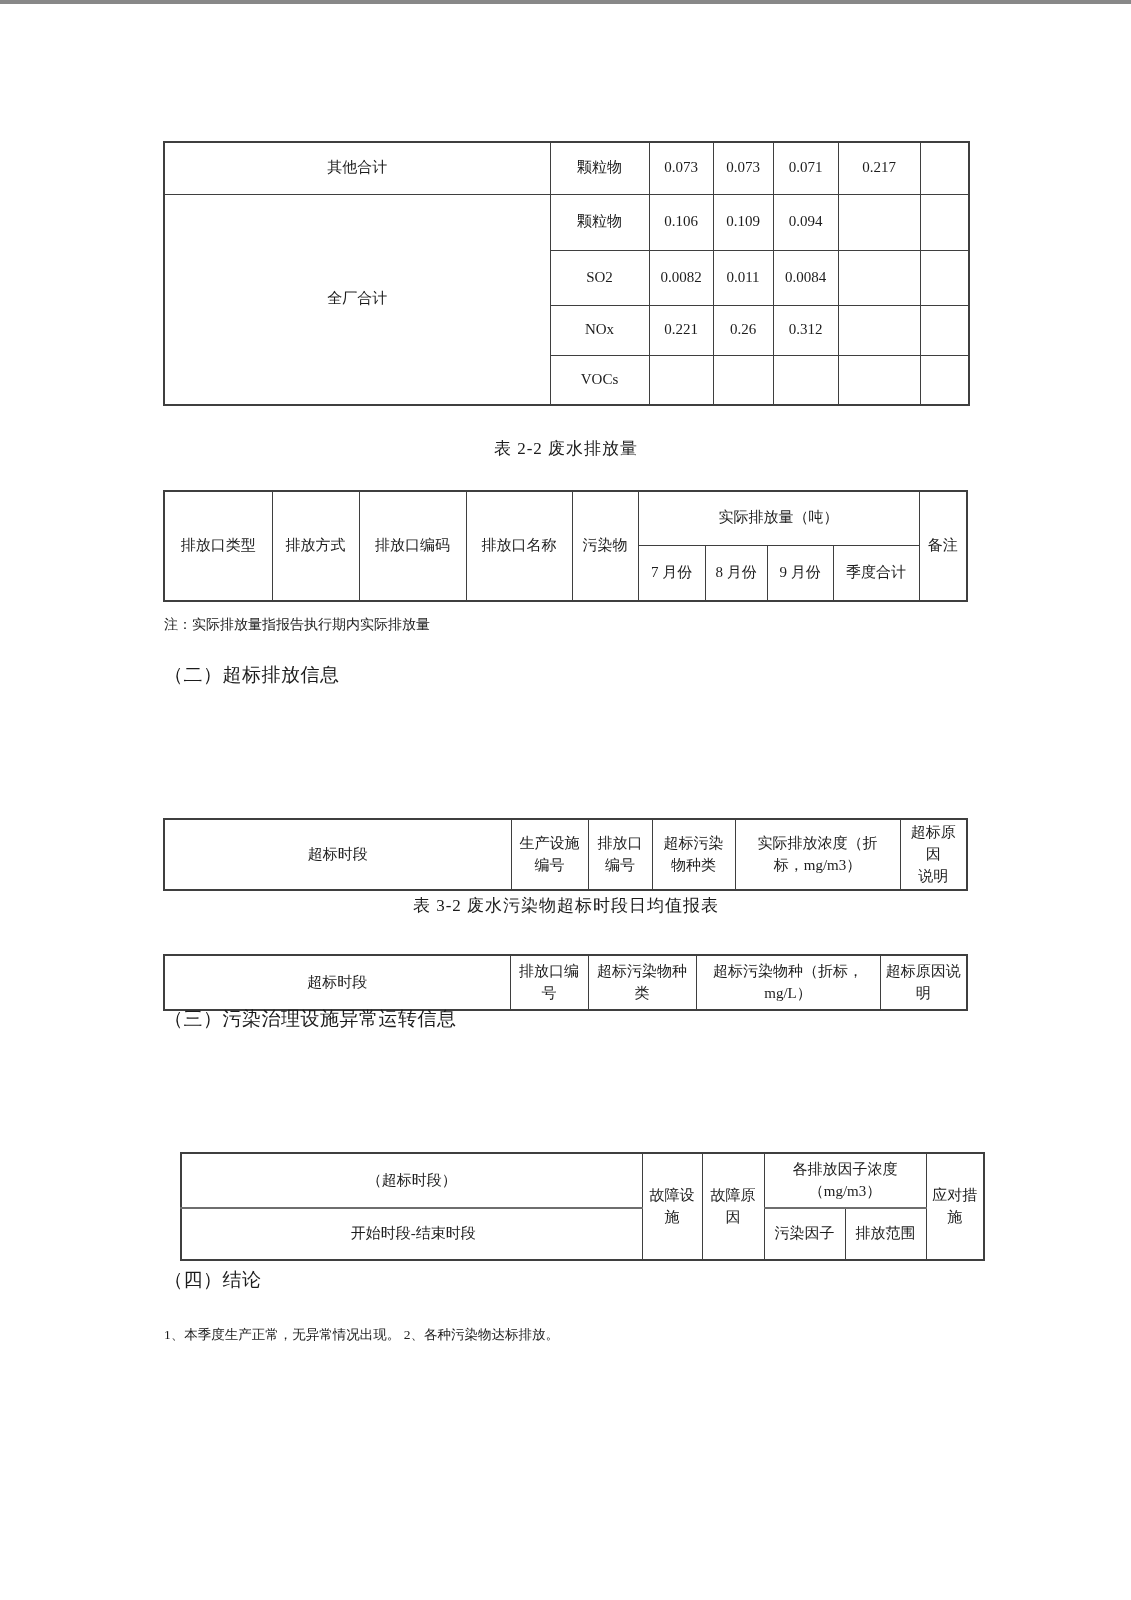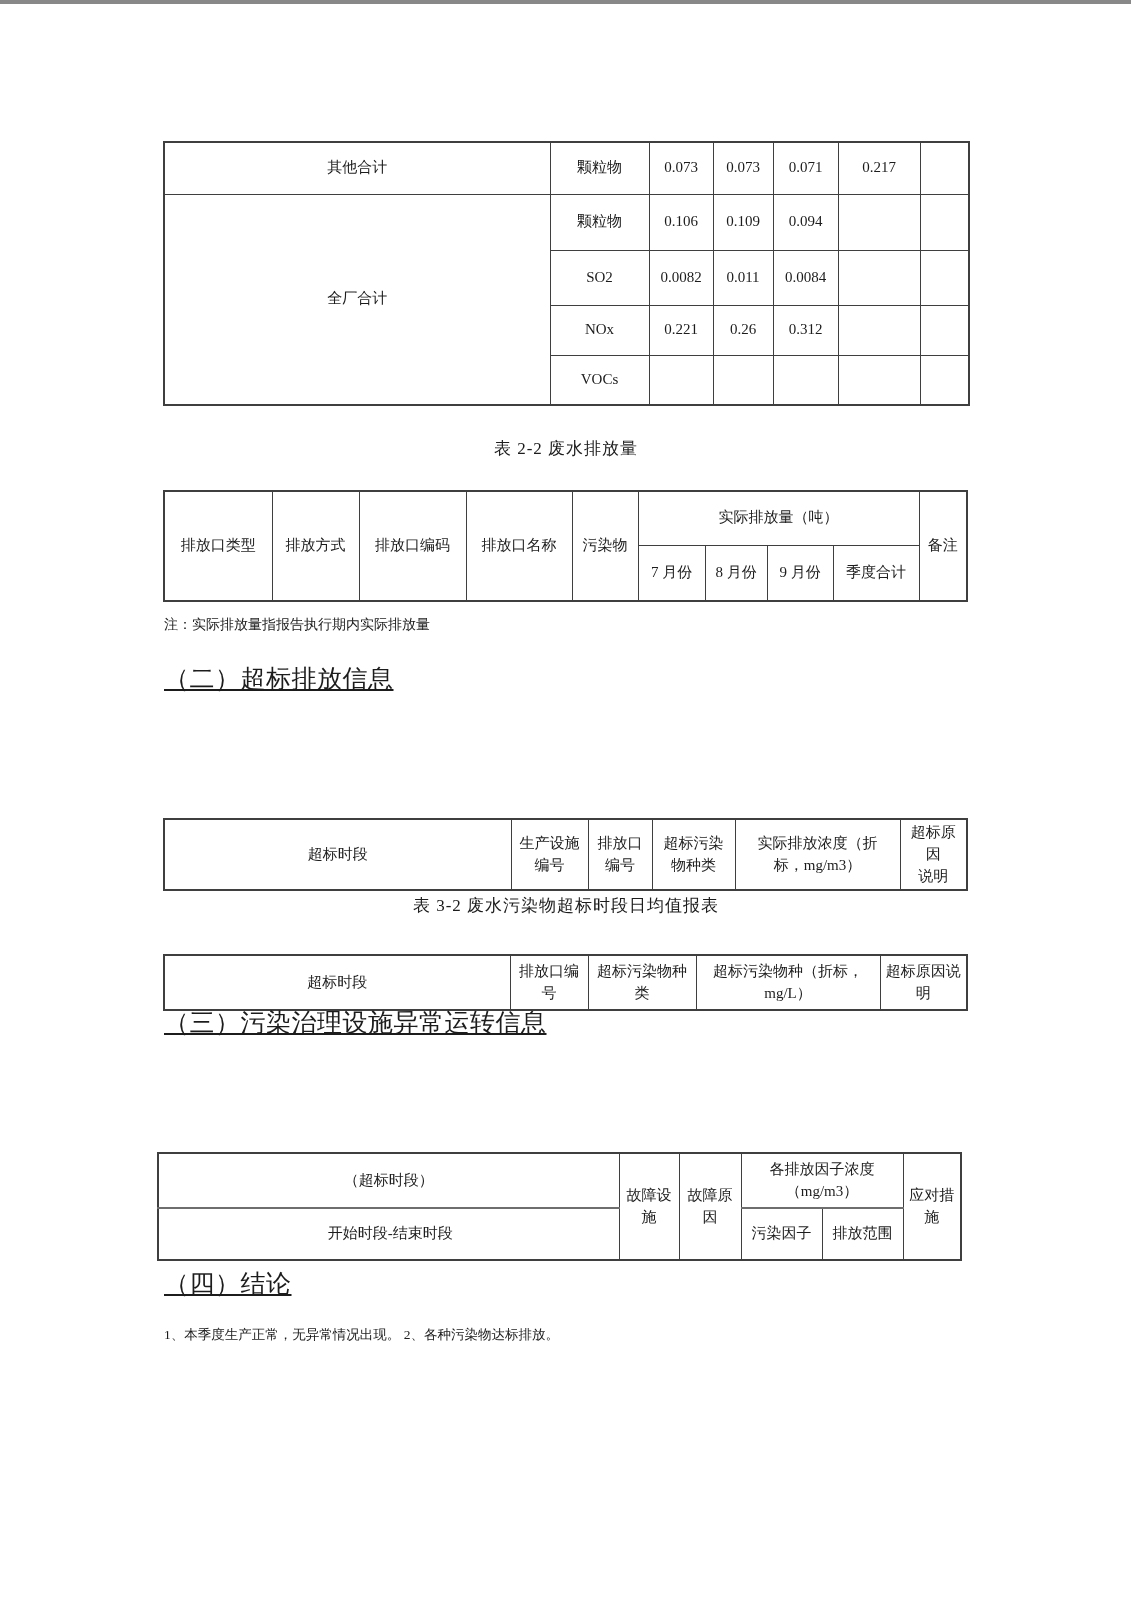--- a/index.html
+++ b/index.html
@@ -30,24 +30,23 @@
   }
   td.left{text-align:left;padding-left:10px;}
   .tbl-title{
     left:163px;width:806px;
     text-align:center;
     font-size:17px;
     letter-spacing:1px;
   }
   .section-h{
     left:164px;
-    font-size:25px;
+    font-size:19px;
     letter-spacing:0.5px;
     white-space:nowrap;
-    text-decoration:underline;
   }
   .note-line{left:164px;font-size:14px;white-space:nowrap;}
   .conclusion-line{left:164px;font-size:13.5px;white-space:nowrap;}
   .big-title{
     left:163px;
     font-size:34px;
     font-weight:700;
     letter-spacing:0.5px;
     white-space:nowrap;
   }
@@ -201,21 +200,21 @@
 mg/L）</td>
       <td>超标原因说
 明</td>
     </tr>
   </tbody>
     </table>
 
   <div class="abs section-h" style="top:1002px;">（三）污染治理设施异常运转信息</div>
 
 
-  <table class="doc t41 abs" style="left:157px;top:1148px;width:803px;">
+  <table class="doc t41 abs" style="left:180px;top:1148px;width:803px;">
     <colgroup>
       <col style="width:461px">
         <col style="width:60px">
         <col style="width:62px">
       <col style="width:81px">
         <col style="width:81px">
         <col style="width:58px">
     </colgroup>
     <tbody>
         <tr style="height:55px">

